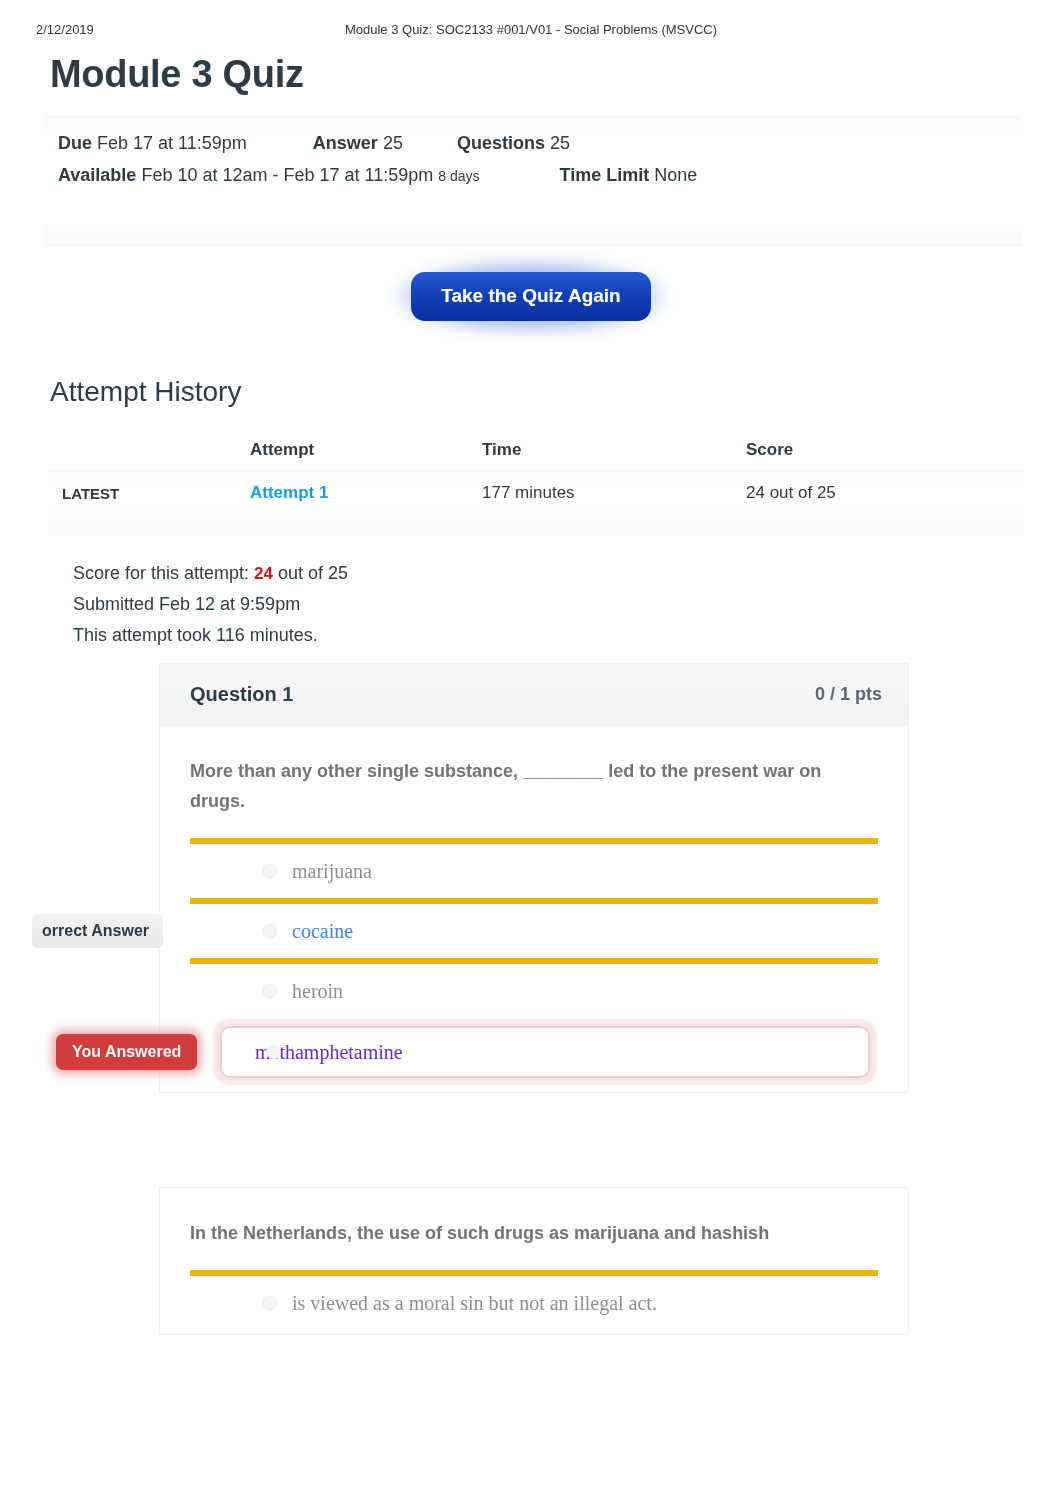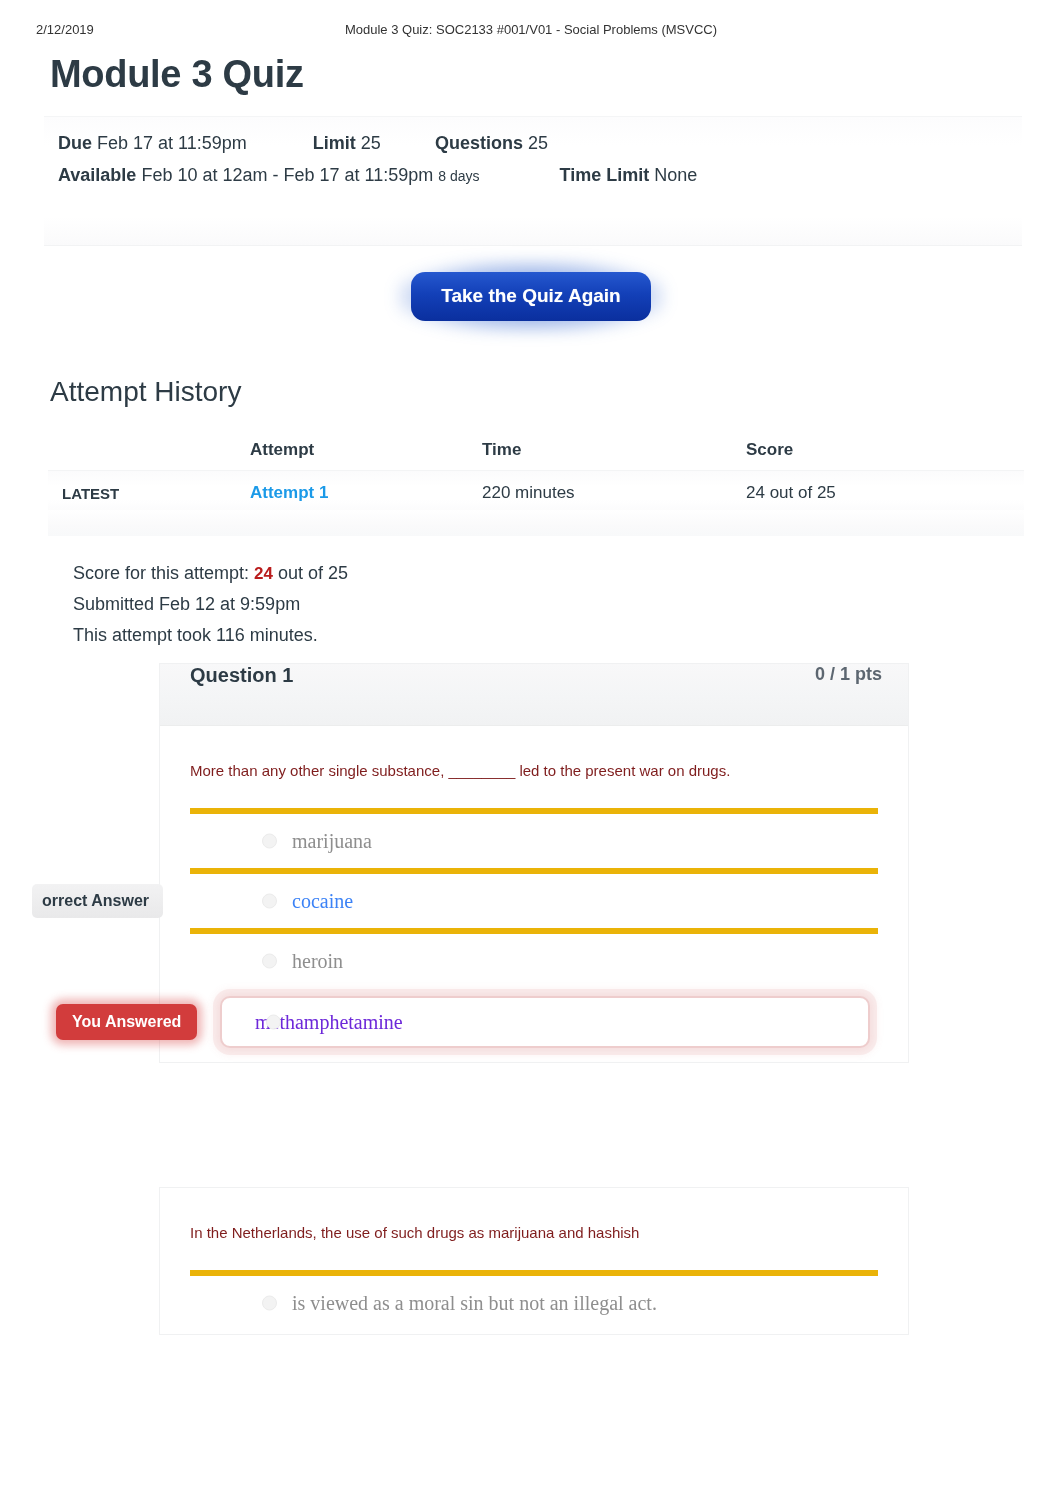--- a/index.html
+++ b/index.html
@@ -103,29 +103,29 @@
 
   
   .question {
     position:absolute; left:160px; width:748px;
     background:#ffffff;
     box-shadow:0 0 0 1px #f0f1f2;
   }
   .q1 { top:664px; }
   .q2 { top:1188px; }
   .q-header {
-    height:62px; display:flex; justify-content:space-between;
+    height:62px; display:flex; align-items:center; justify-content:space-between;
     padding:0 26px 0 30px;
     background:linear-gradient(180deg,#f8f8f9 0%,#f4f5f6 55%,#f1f2f3 100%);
     border-bottom:1px solid #eceded;
   }
   .q-name { font-size:20px; font-weight:700; color:#2d3b45; }
   .q-pts { font-size:18px; font-weight:700; color:#5c6670; }
   .q-body { padding:30px 30px 4px 30px; }
-  .q-text { font-size:15px; line-height:30px; color:#7f1d1d; }
+  .q-text { font-size:18px; line-height:30px; color:#737373;font-weight:bold; }
 
   
   .answers { margin-top:22px; }
   .answer {
     position:relative;
     display:flex; align-items:center;
     height:60px;
     padding-left:42px;
     border-top:6px solid #eab308;
   }
@@ -195,21 +195,21 @@
 </div>
 
 <div class="page-title">Module 3 Quiz</div>
 
 <div class="details-band"></div>
 <div class="details-lines">
   <div class="row">
     <b>Due</b>
     <span>Feb 17 at 11:59pm</span>
     <span class="gap-a"></span>
-    <b>Limit</b>
+    <b>Answer</b>
     <span>25</span>
     <span class="gap-b"></span>
     <b>Questions</b>
     <span>25</span>
   </div>
   <div class="row">
     <b>Available</b>
     <span>Feb 10 at 12am - Feb 17 at 11:59pm</span>
     <span class="small-days">8 days</span>
     <span class="gap-c"></span>
@@ -230,21 +230,21 @@
 <div class="att-table">
   <div class="att-head">
     <div class="c-kept"></div>
     <div class="c-attempt">Attempt</div>
     <div class="c-time">Time</div>
     <div class="c-score">Score</div>
   </div>
   <div class="att-row">
     <div class="c-kept">LATEST</div>
     <div class="c-attempt">Attempt 1</div>
-    <div class="c-time">220 minutes</div>
+    <div class="c-time">177 minutes</div>
     <div class="c-score">24 out of 25</div>
   </div>
 </div>
 <div class="att-tail"></div>
 
 <div class="attempt-summary">
   <div>
     <span>Score for this attempt:</span>
     <span class="score-big">24</span>
     <span>out of 25</span>

